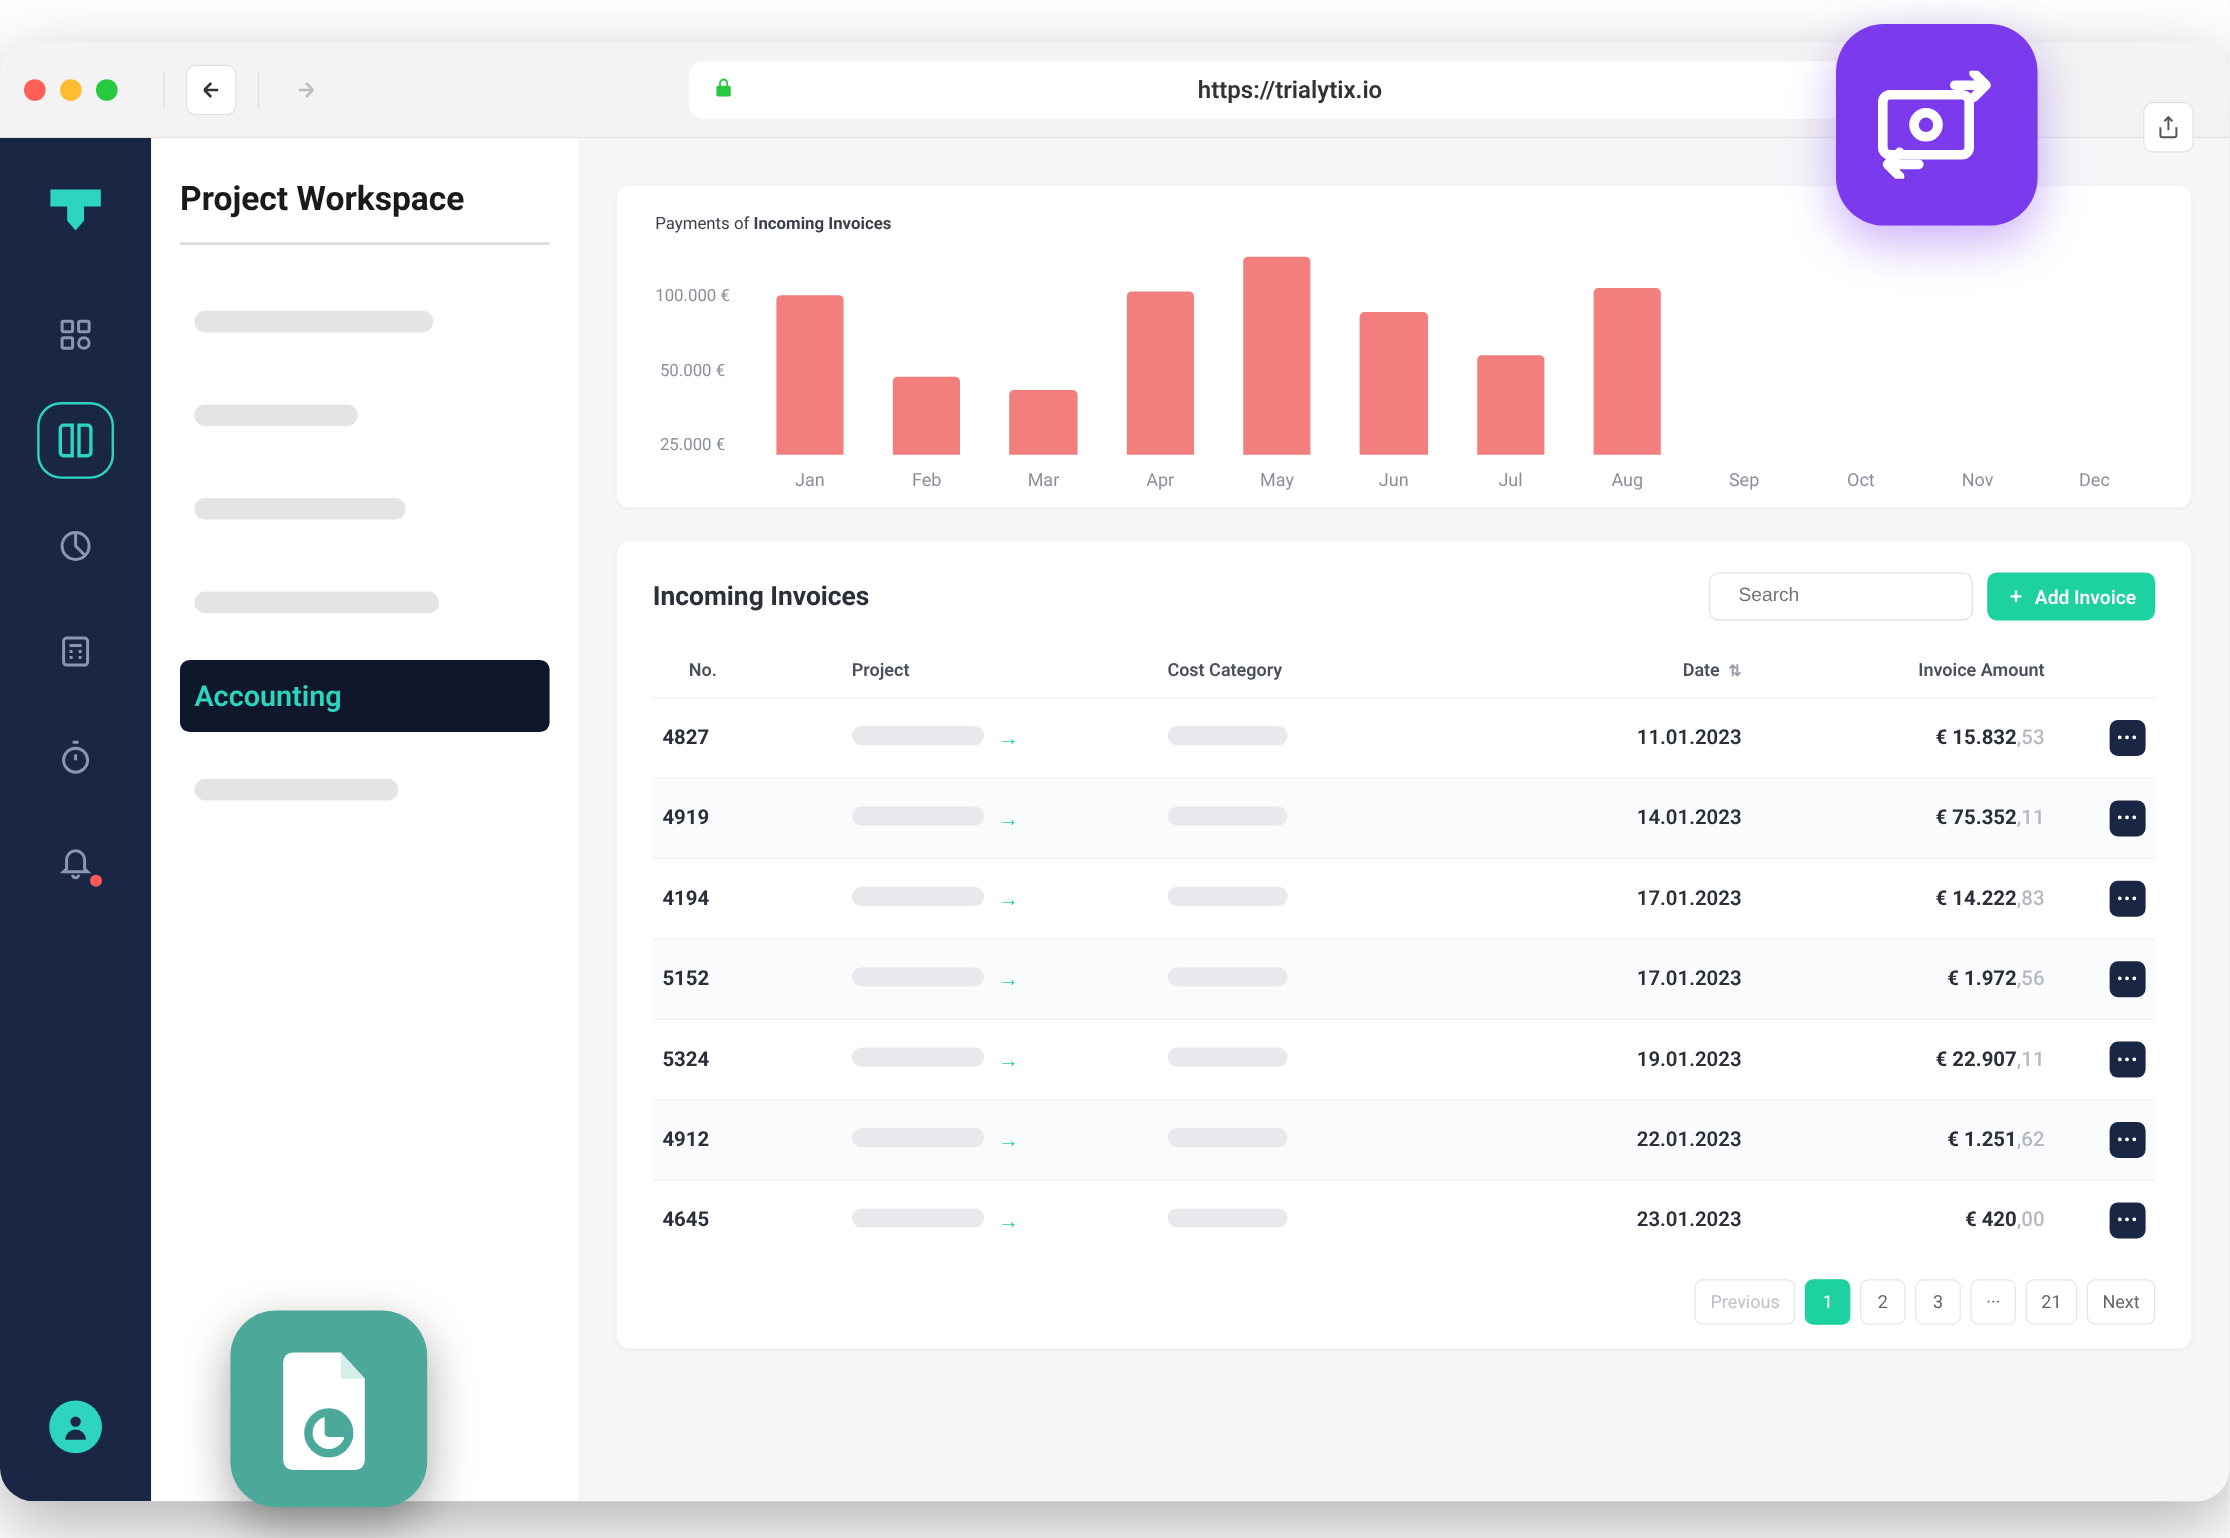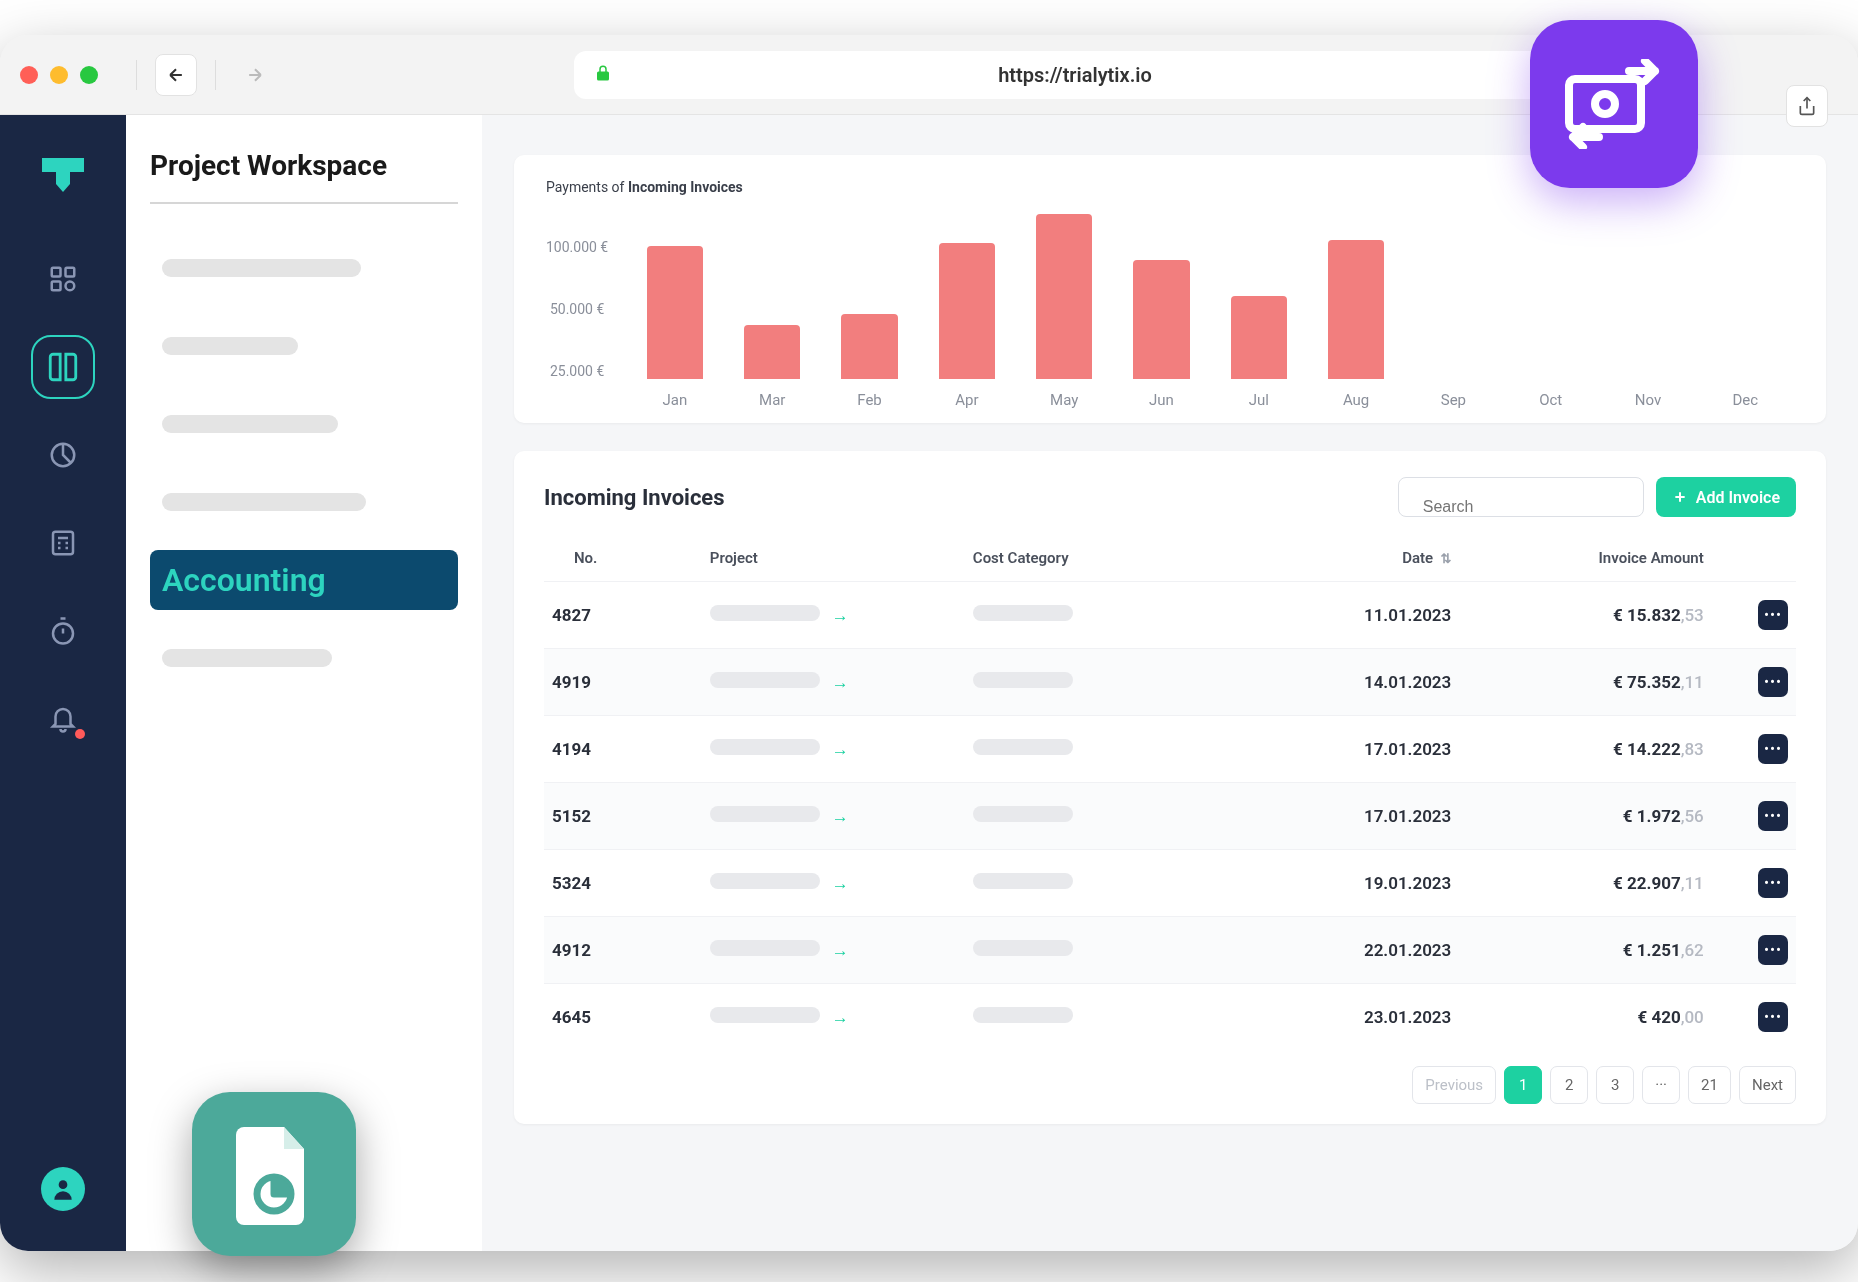--- a/index.html
+++ b/index.html
@@ -114,23 +114,23 @@
   padding: 0 12px;
   border-radius: 8px;
   margin-bottom: 18px;
 }
 .sb-placeholder {
   height: 18px;
   background: #e4e4e4;
   border-radius: 9px;
 }
 .sb-item.active {
-  background: #0c4a6e;
+  background: #0f172a;
   color: #2dd4bf;
-  font-size: 32px;
+  font-size: 24px;
   font-weight: 600;
 }
 
 .main {
   flex: 1;
   background: #f5f6f8;
   padding: 40px 32px 24px 32px;
   overflow: hidden;
 }
 .card {
@@ -166,24 +166,24 @@
   width: 58%;
   background: #f27e7e;
   border-radius: 4px 4px 0 0;
 }
 .bar-label { margin-top: 12px; font-size: 15px; color: #8a8f9a; height: 18px; }
 
 .invoices-card { padding: 26px 30px 20px 30px; }
 .inv-head { display: flex; align-items: center; margin-bottom: 18px; }
 .inv-title { font-size: 22px; font-weight: 700; color: #2a2f3a; flex: 1; }
 .search-box {
-  width: 246px; height: 40px;
+  width: 220px; height: 40px;
   border: 1px solid #dcdfe5;
   border-radius: 8px;
-  display: flex; align-items: flex-end;
+  display: flex; align-items: center;
   padding: 0 14px; gap: 10px;
   color: #9aa0ab;
   margin-right: 12px;
 }
 .search-box input { border: none; outline: none; font-size: 16px; flex: 1; background: transparent; }
 .add-btn {
   height: 40px;
   background: #1dd1a1;
   color: #fff;
   border-radius: 8px;
@@ -390,26 +390,26 @@
             <span>100.000 €</span>
             <span>50.000 €</span>
             <span>25.000 €</span>
           </div>
           <div class="bars-wrap" id="bars">
               <div class="bar-col">
                 <div class="bar" style="height:132.6px"></div>
                 <div class="bar-label">Jan</div>
               </div>
               <div class="bar-col">
+                <div class="bar" style="height:64.6px"></div>
+                <div class="bar-label">Feb</div>
+              </div>
+              <div class="bar-col">
                 <div class="bar" style="height:54.4px"></div>
                 <div class="bar-label">Mar</div>
-              </div>
-              <div class="bar-col">
-                <div class="bar" style="height:64.6px"></div>
-                <div class="bar-label">Feb</div>
               </div>
               <div class="bar-col">
                 <div class="bar" style="height:136px"></div>
                 <div class="bar-label">Apr</div>
               </div>
               <div class="bar-col">
                 <div class="bar" style="height:164.9px"></div>
                 <div class="bar-label">May</div>
               </div>
               <div class="bar-col">

